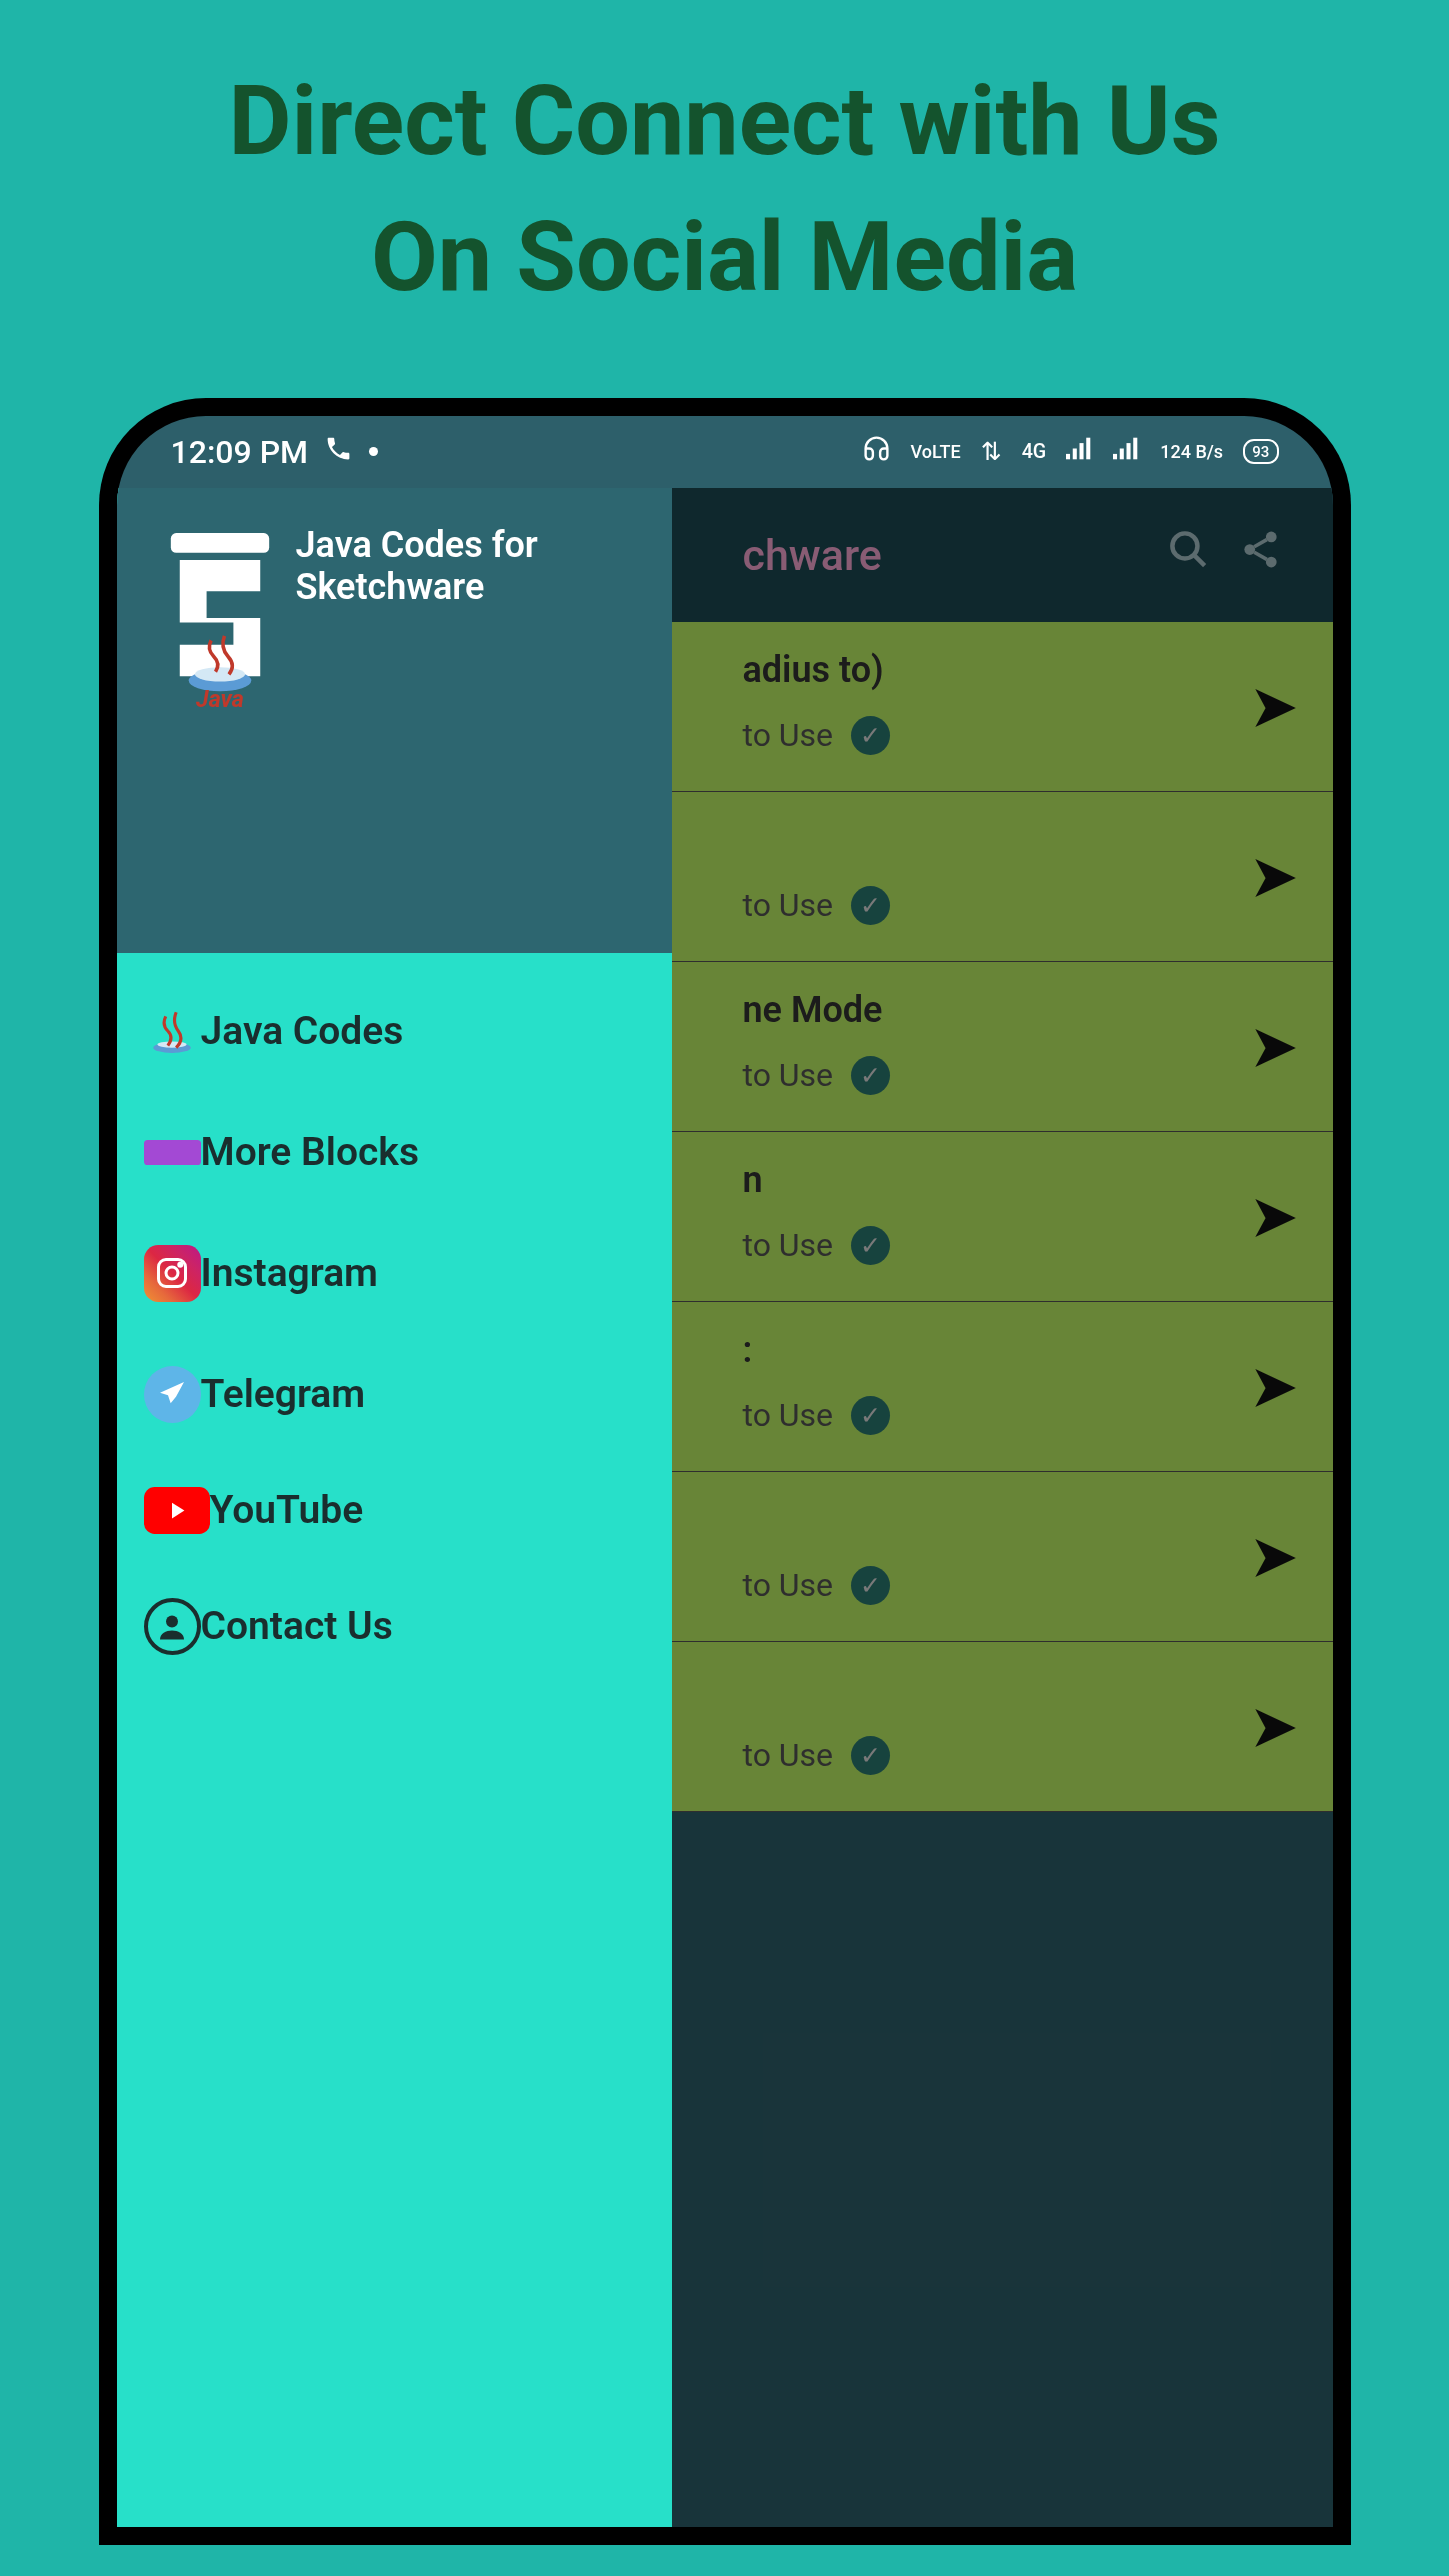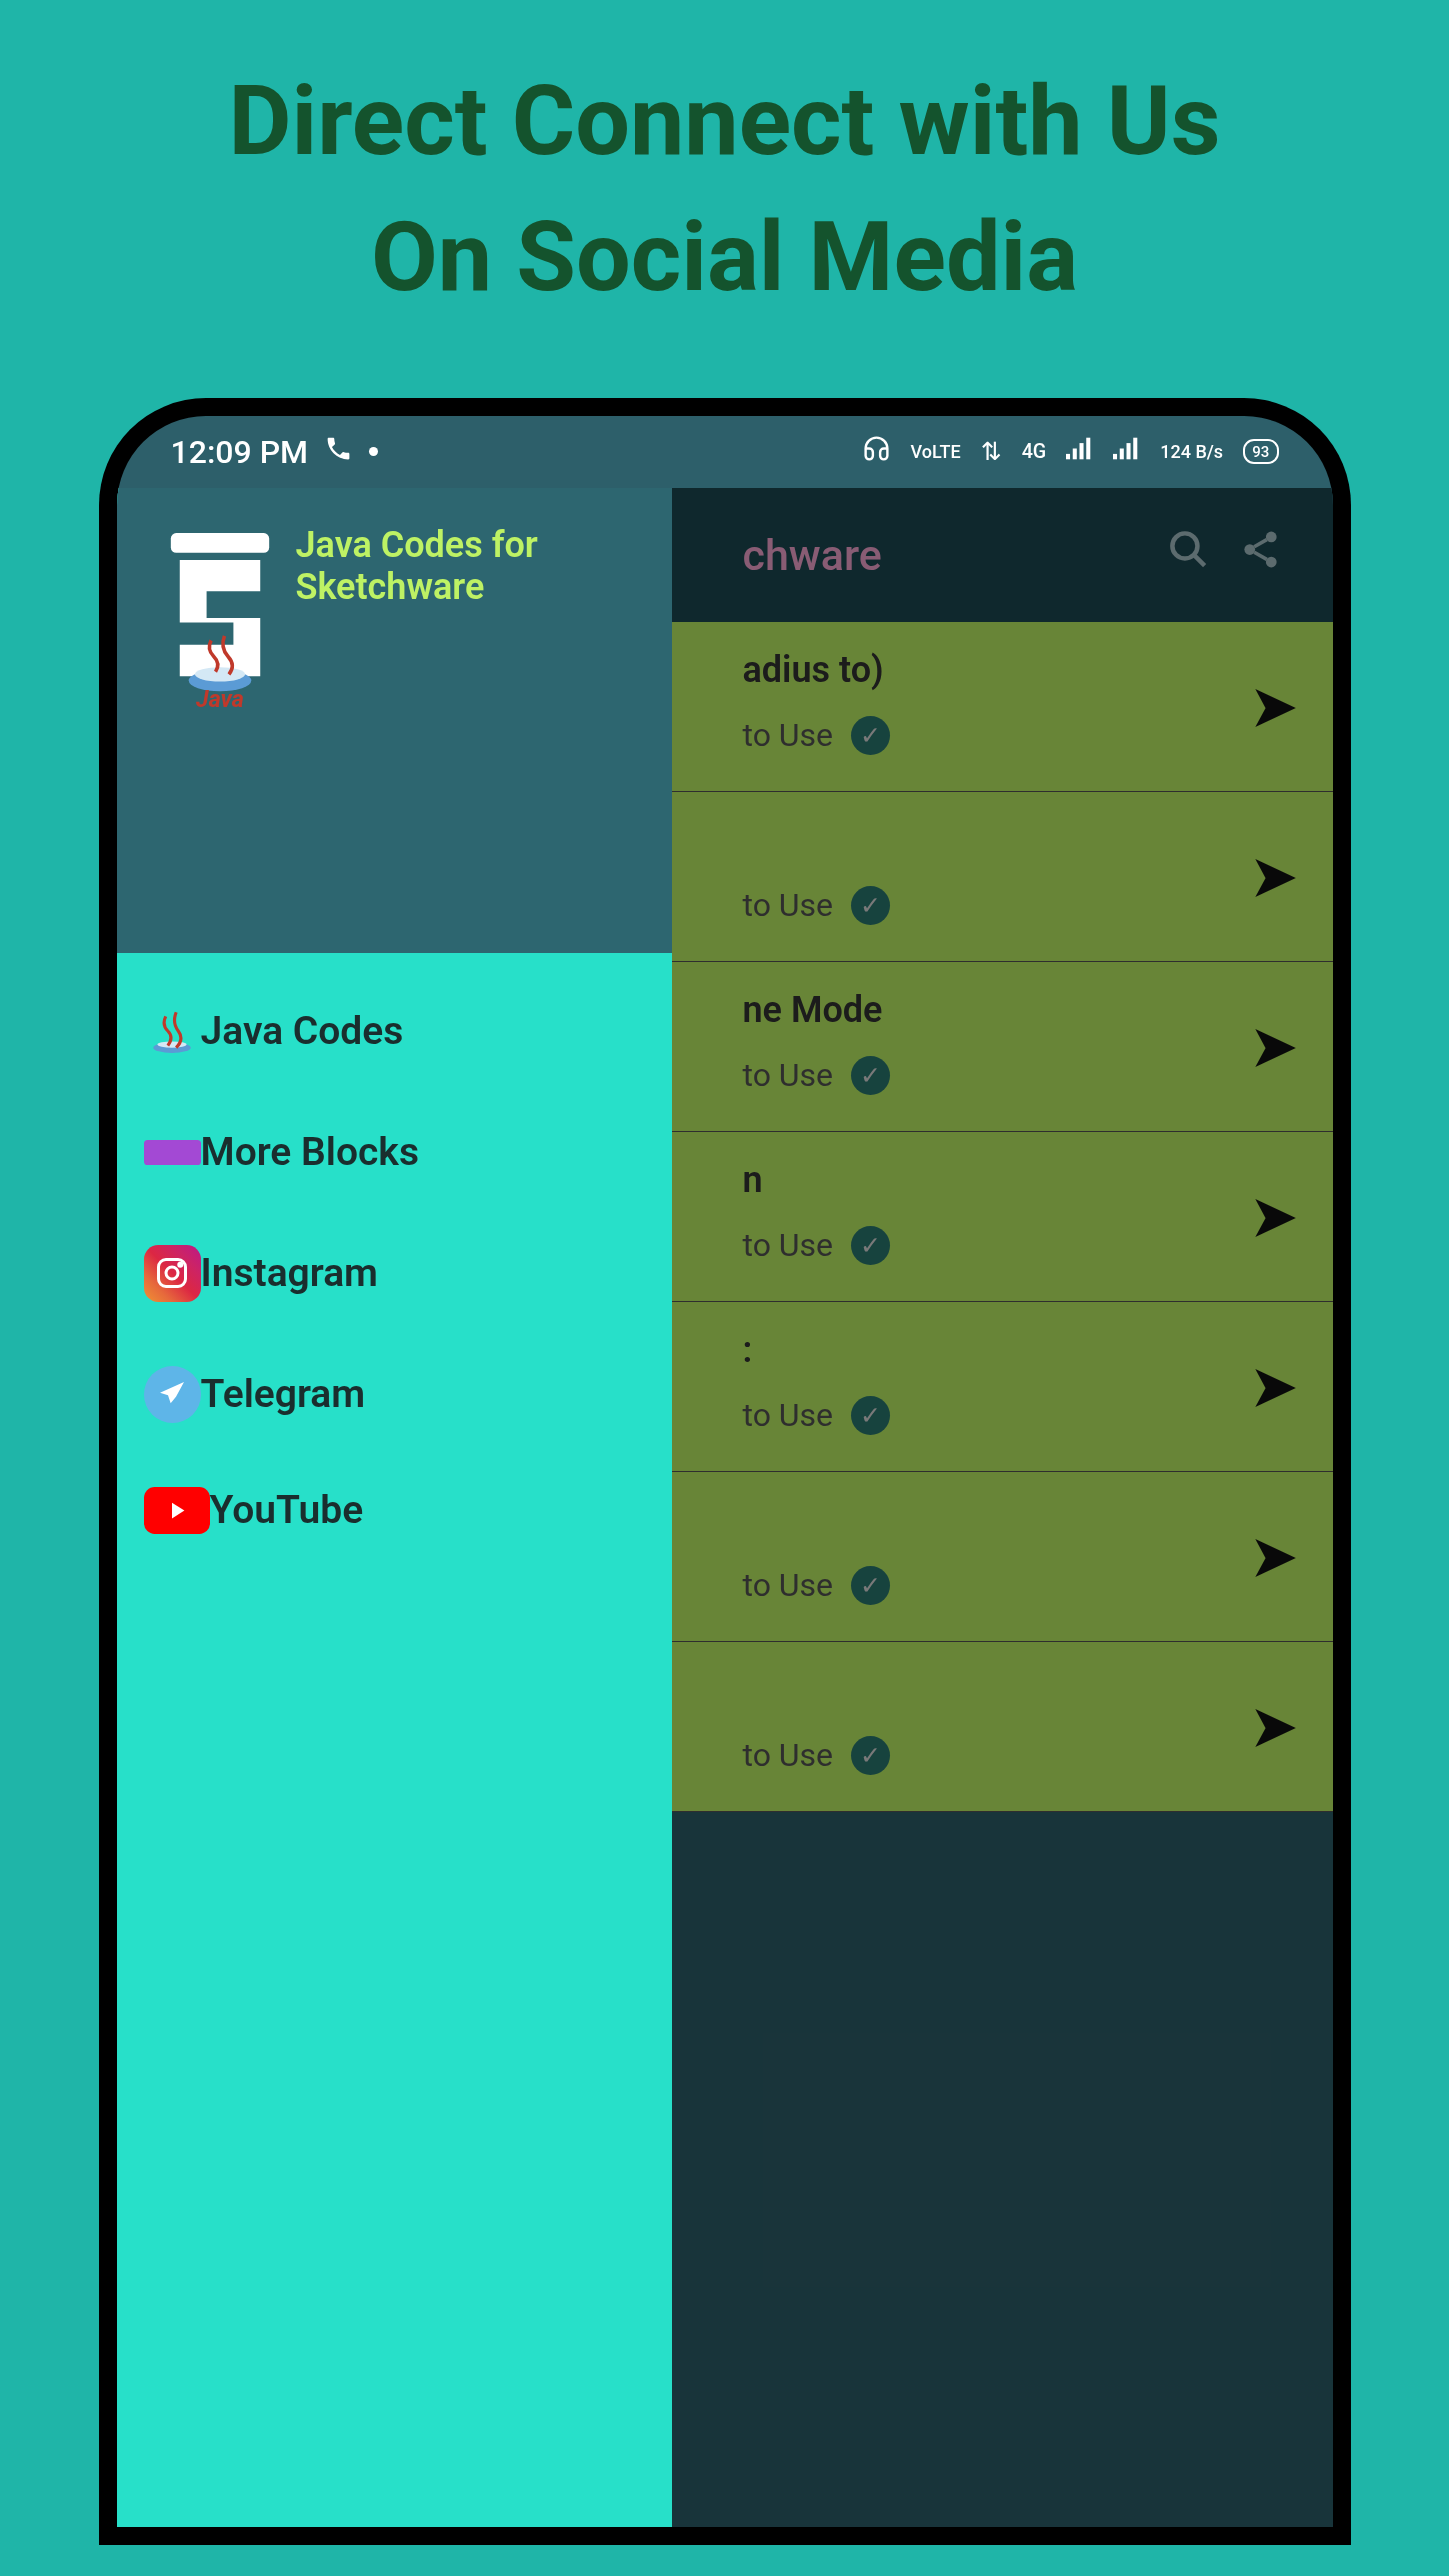--- a/index.html
+++ b/index.html
@@ -129,21 +129,21 @@
   display: flex;
   justify-content: center;
   margin-bottom: 54px;
 }
 .app-logo {
   width: 152px;
   height: 197px;
   position: relative;
 }
 .drawer-title {
-  color: #bef264;
+  color: #ffffff;
   font-size: 36px;
   font-weight: 600;
 }
 .drawer-items {
   padding: 18px 0;
 }
 .drawer-item {
   display: flex;
   align-items: center;
   padding: 32px 27px;
@@ -396,20 +396,29 @@
 
           <div class="drawer-item">
             <span class="drawer-icon icon-youtube">
               <svg width="27" height="27" viewBox="0 0 24 24" fill="white">
                   <path d="M8 5v14l11-7z"></path>
                 </svg>
             </span>
             <span class="drawer-label">YouTube</span>
           </div>
 
+          <div class="drawer-item">
+            <span class="drawer-icon icon-contact">
+              <svg width="36" height="36" viewBox="0 0 24 24" fill="#1a2e2e">
+                  <circle cx="12" cy="9" r="4"></circle>
+                  <path d="M4 21c0-4 4-6 8-6s8 2 8 6"></path>
+                </svg>
+            </span>
+            <span class="drawer-label">Contact Us</span>
+          </div>
 
         </div>
       </div>
 
     </div>
   </div>
 </div>
 
 
 </body></html>

